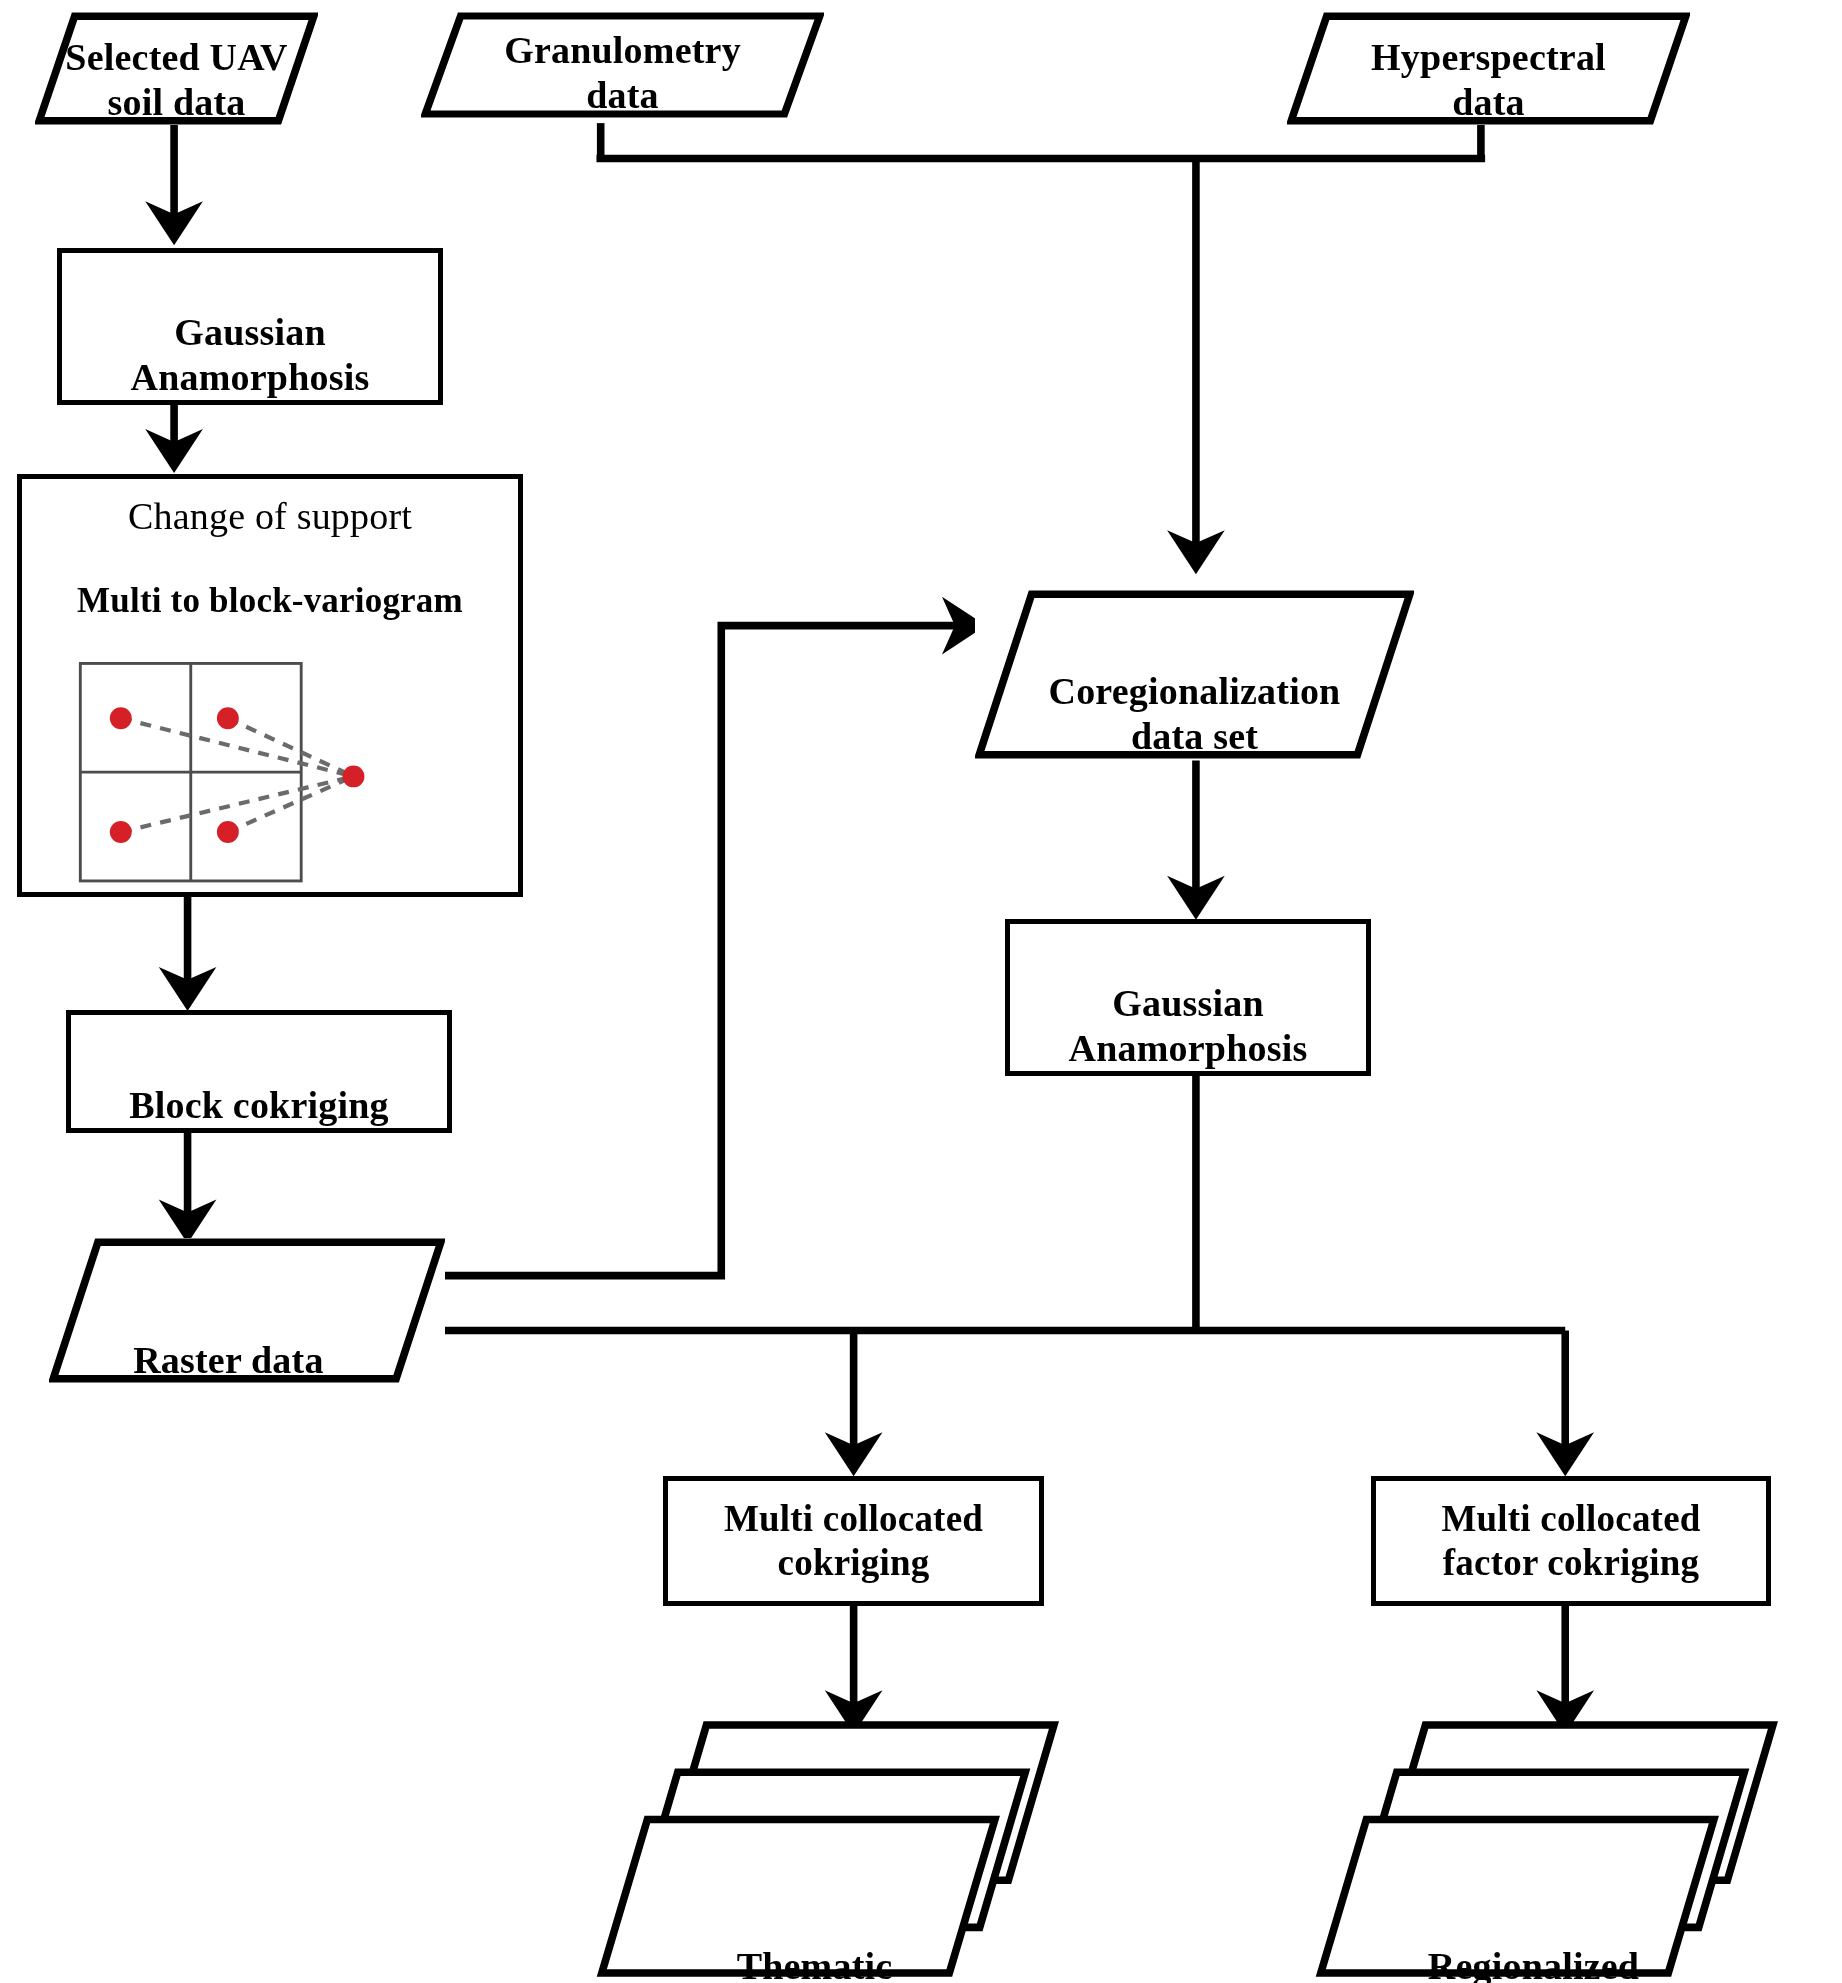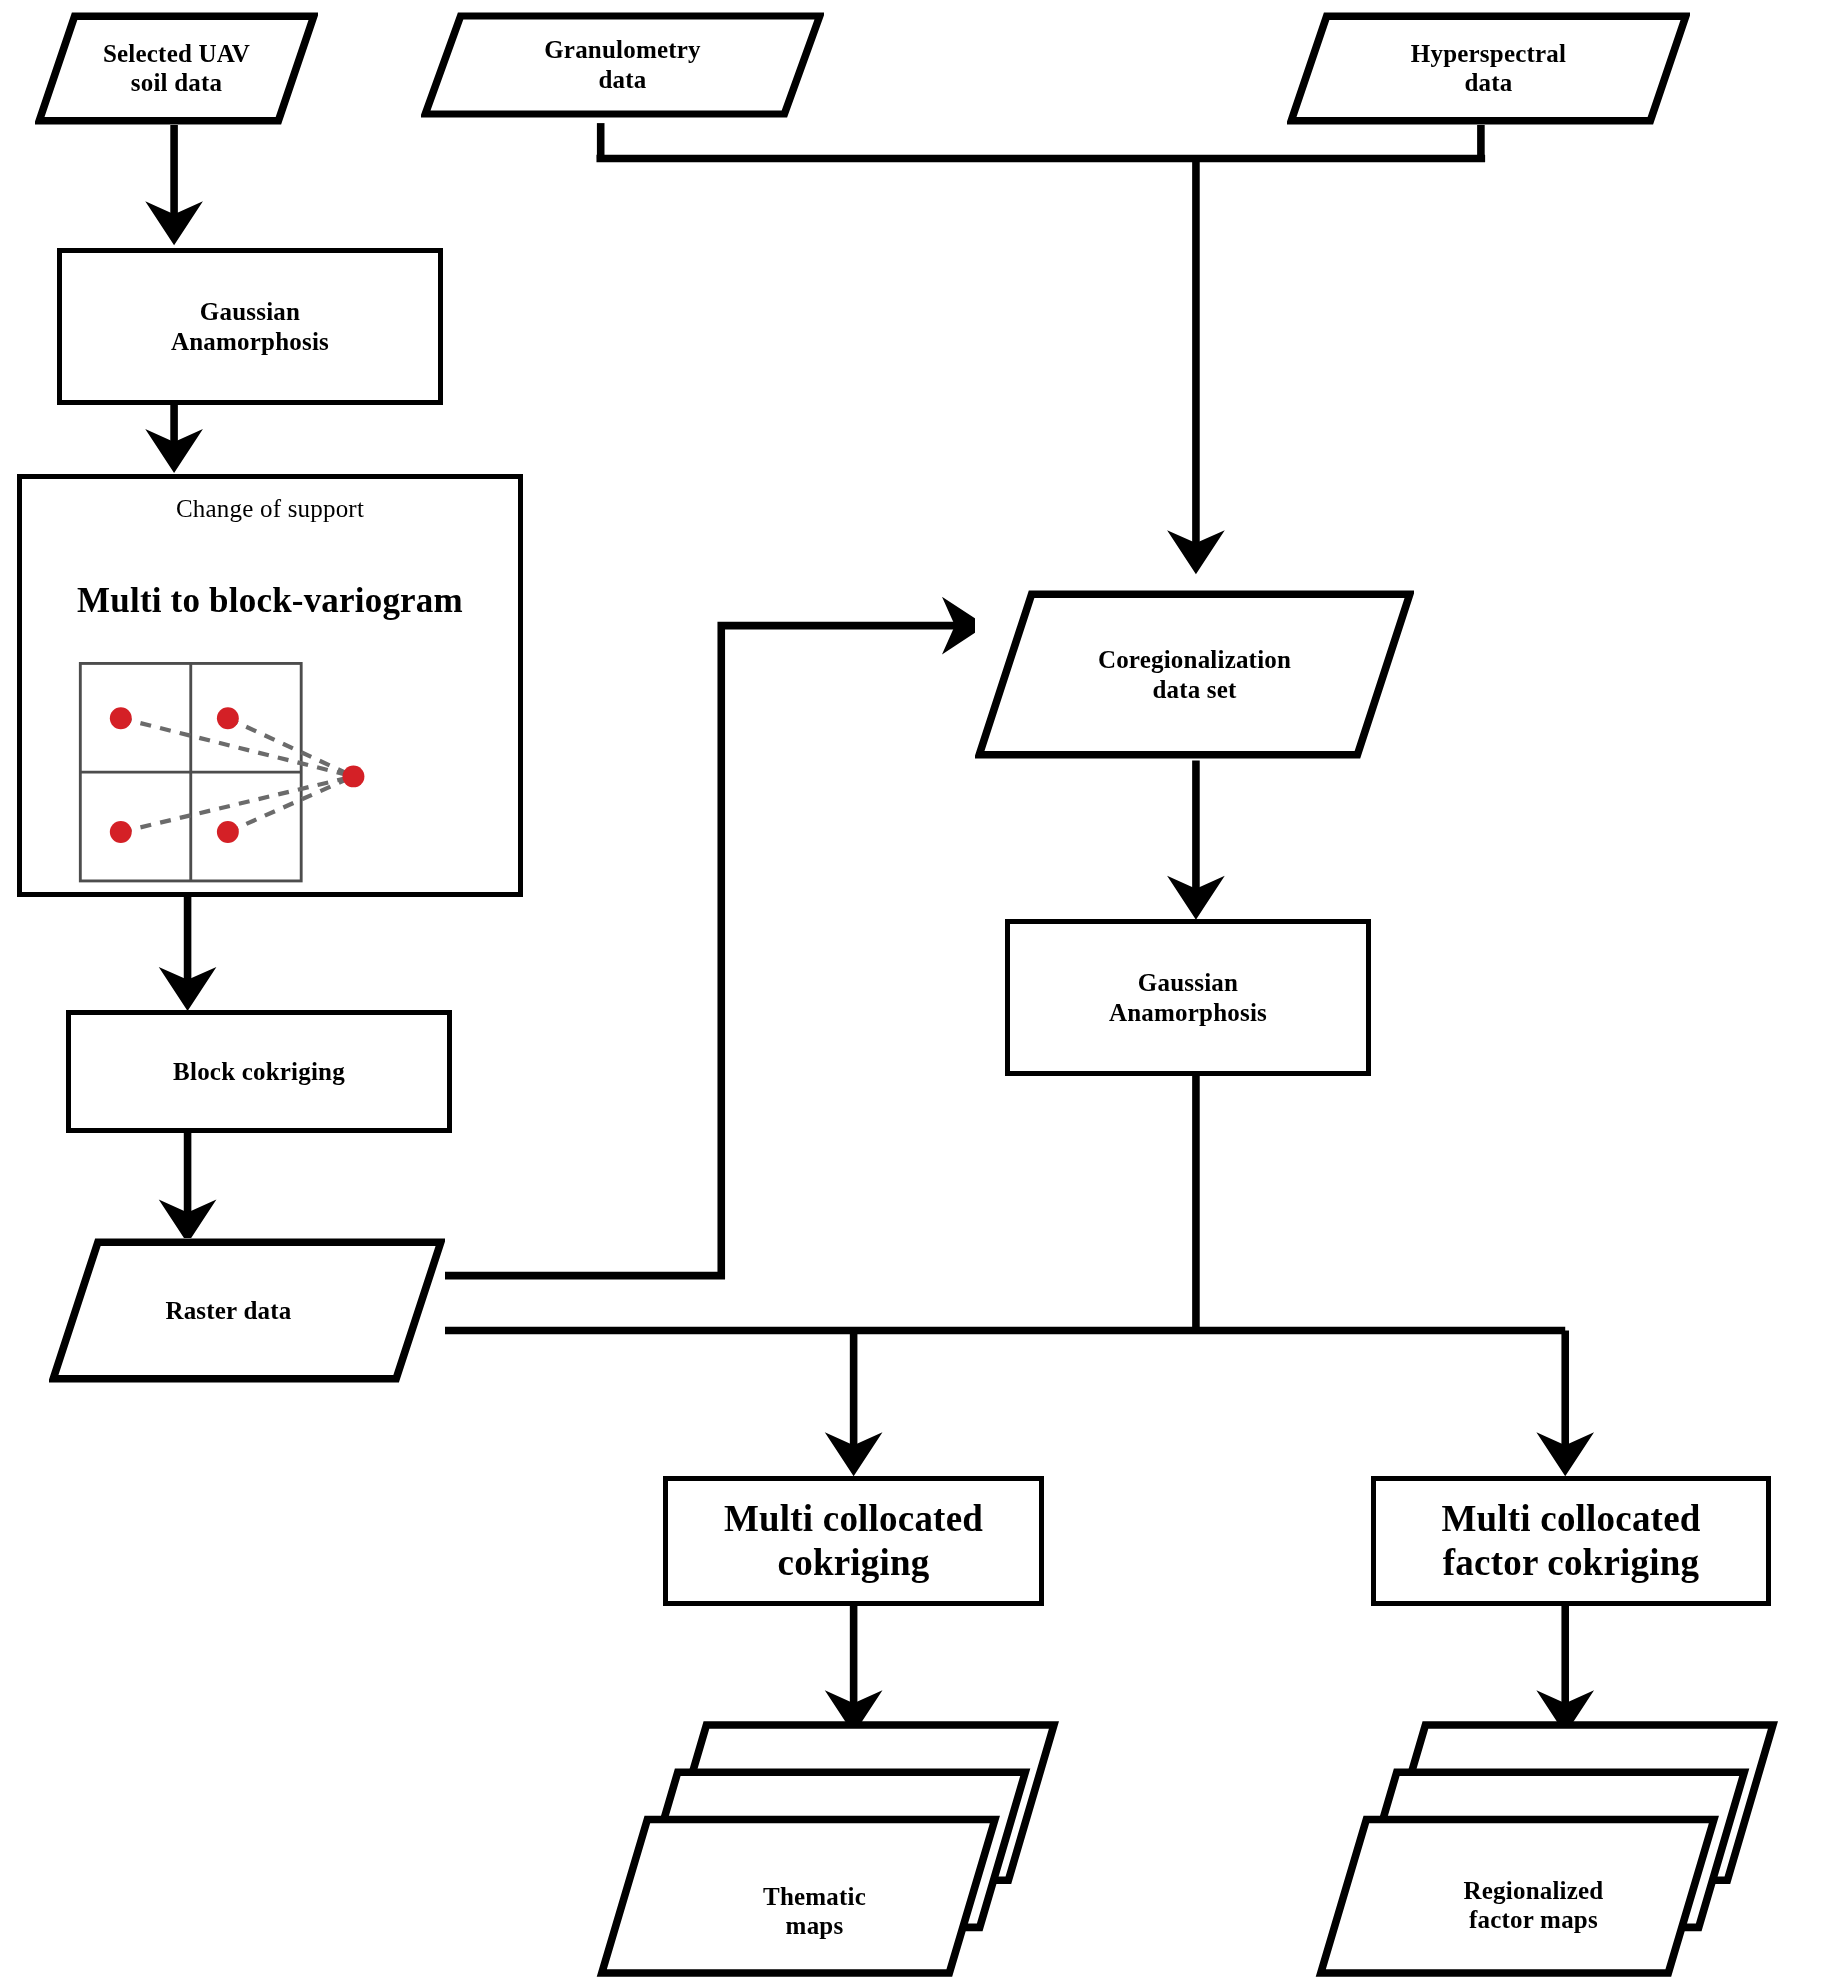--- a/index.html
+++ b/index.html
@@ -102,21 +102,21 @@
   }
   #node-change-of-support .cos-figure {
     position: absolute;
     left: 0;
     top: 169px;
     width: 100%;
     height: 135px;
   }
   .fs-42 { font-size: 35px; }
   .fs-44 { font-size: 37px; }
-  .fs-46 { font-size: 25px; }
+  .fs-46 { font-size: 38px; align-items: flex-end; }
 </style>
 </head>
 <body>
 
 <div id="stage">
 
   <svg id="edges" viewBox="0 0 2185 2352">
     <defs>
       <marker id="arrowhead" markerWidth="10" markerHeight="10" refX="5.2" refY="4" orient="auto" markerUnits="strokeWidth">
         <path d="M0.4,0.2 L6.2,4 L0.4,7.8 L2.1,4 Z" fill="#000"></path>

